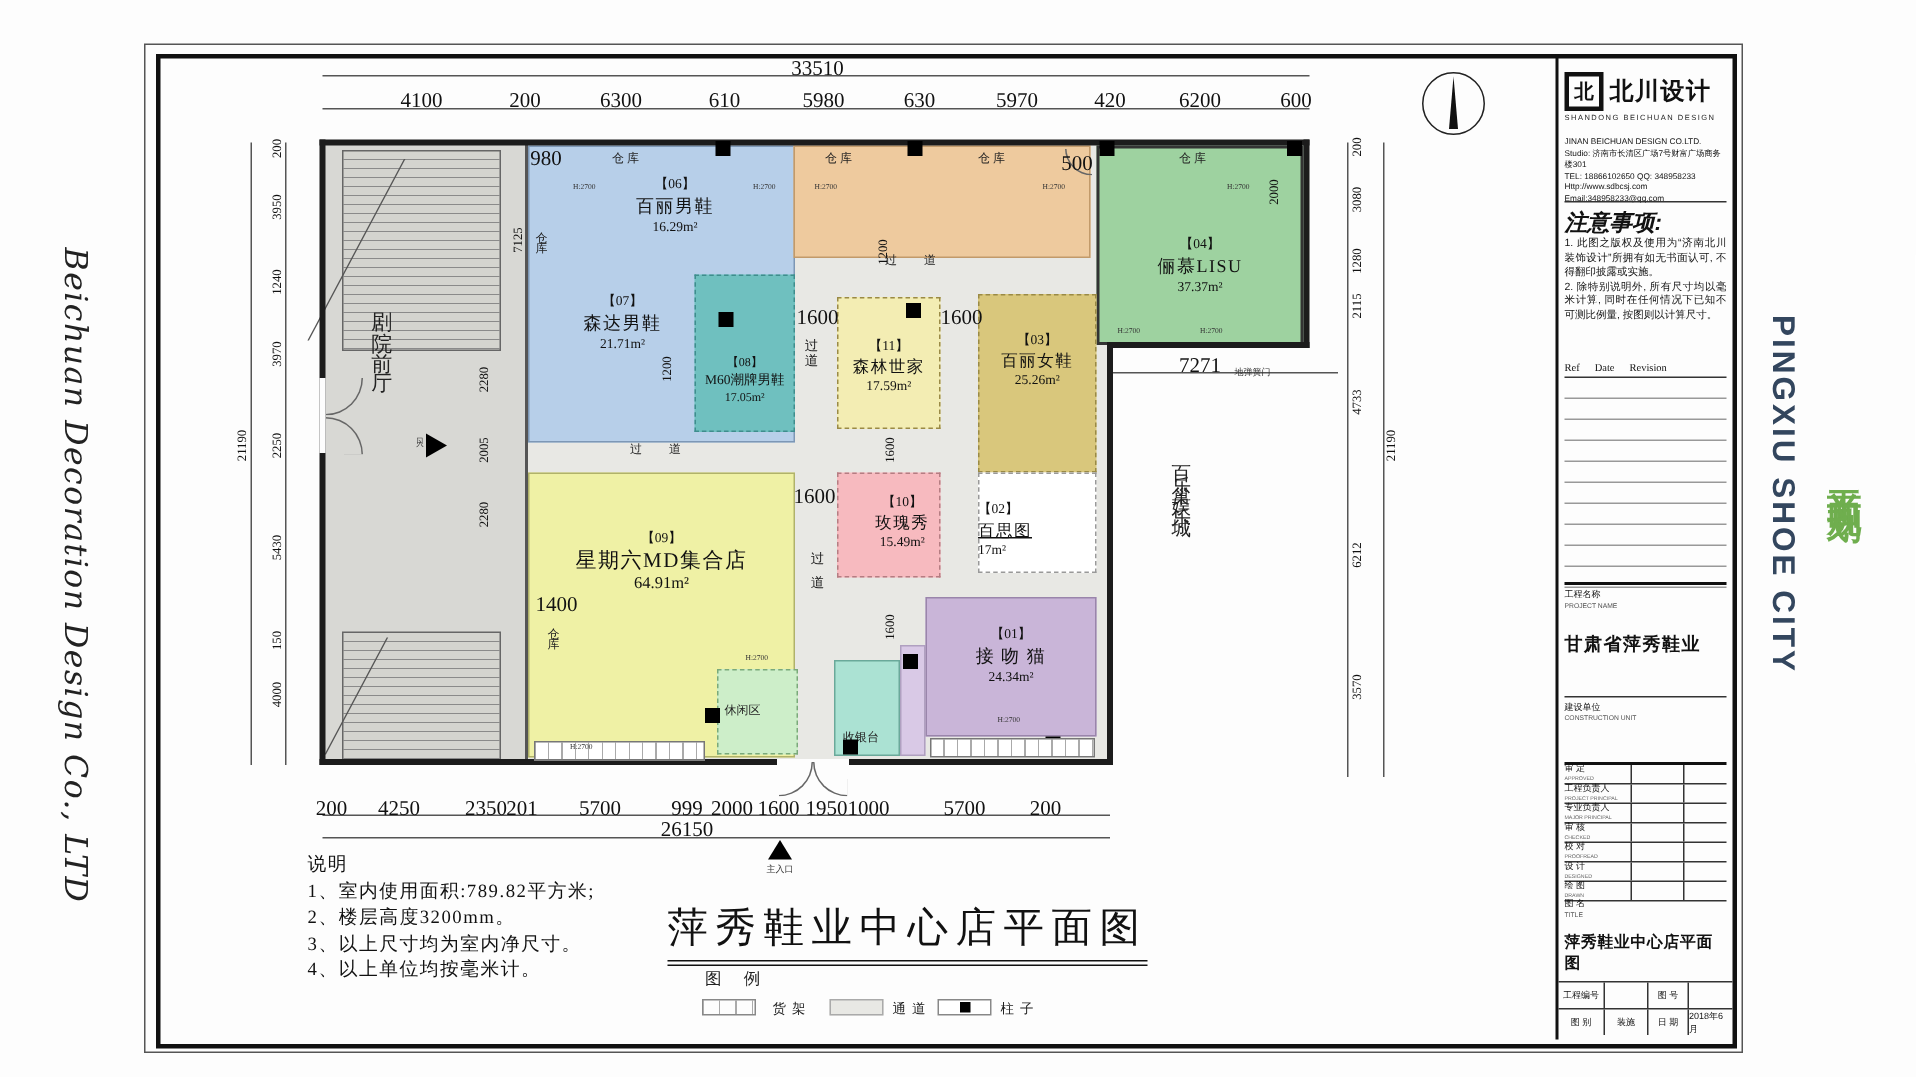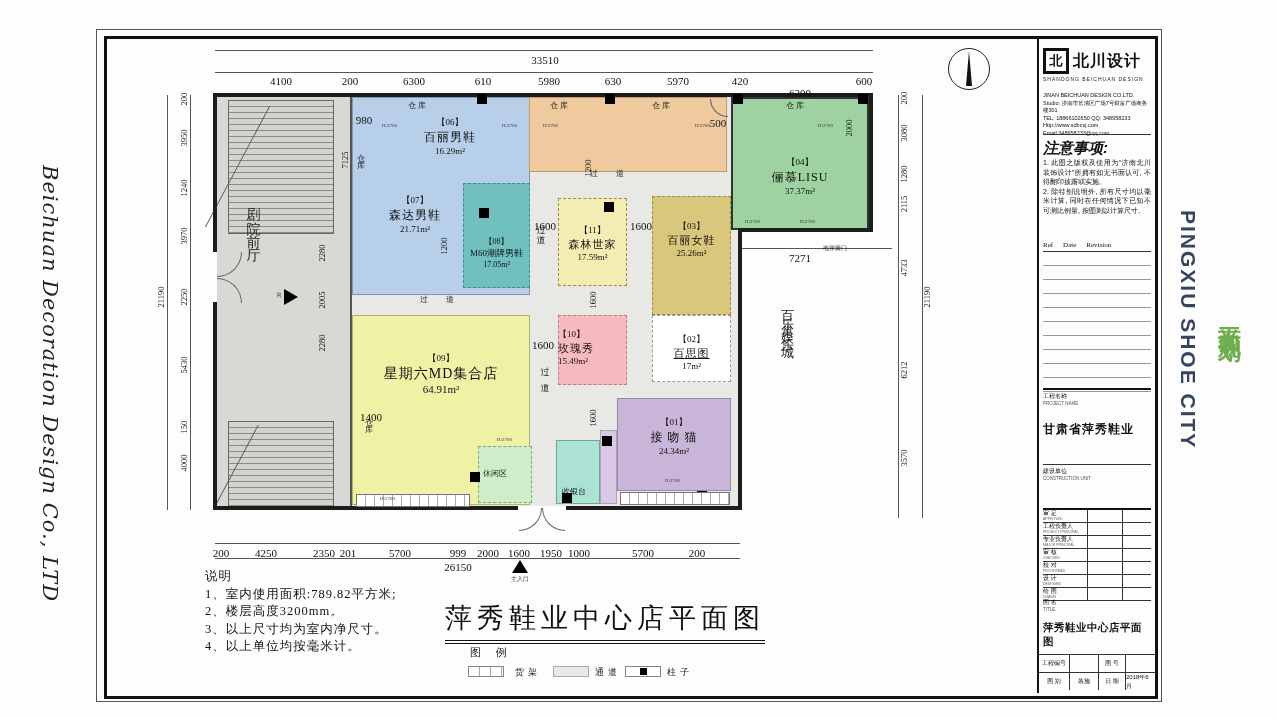--- a/index.html
+++ b/index.html
@@ -41,21 +41,21 @@
   .fig-name{font-size:10.5px;font-weight:bold;letter-spacing:0.5px;}
   .foot-row{display:flex;border-top:1px solid #333;height:17px;align-items:center;font-size:6px;}
   .foot-cell{border-right:1px solid #333;height:100%;display:flex;align-items:center;justify-content:center;flex-direction:column;}
   
   .room{position:absolute;box-sizing:border-box;}
   .rno{font-size:9px;}
   .rname{font-size:12px;letter-spacing:1px;}
   .rarea{font-size:9px;}
   .wall{position:absolute;background:#1c1c1c;}
   .col{position:absolute;width:10px;height:10px;background:#000;}
-  .d{position:absolute;transform:translate(-50%,0);font-size:11px;white-space:nowrap;color:#111;margin-top:15px;}
+  .d{position:absolute;transform:translate(-50%,0);font-size:14px;white-space:nowrap;color:#111;}
   .dv{position:absolute;transform:translate(-50%,-50%) rotate(-90deg);font-size:8.5px;white-space:nowrap;color:#111;}
   .dimline{position:absolute;background:#555;}
   .t6{position:absolute;font-size:6px;color:#333;white-space:nowrap;}
   .t5{position:absolute;font-size:5px;color:#333;white-space:nowrap;}
   .t8{position:absolute;font-size:8px;color:#222;white-space:nowrap;letter-spacing:2px;}
   .vtext{position:absolute;writing-mode:vertical-rl;text-orientation:upright;color:#222;}
   .stair{position:absolute;background:#d4d4cf;border:1px solid #666;
          background-image:repeating-linear-gradient(180deg,rgba(0,0,0,0) 0 5px,#8a8a8a 5px 6px);}
   .stair:after{content:"";position:absolute;left:8%;top:4%;width:84%;height:92%;border-left:1px solid #555;
          transform:skewX(-28deg);}
@@ -127,26 +127,26 @@
   <div class="abs" style="left:558px;top:224px;width:69px;text-align:center;">
     <div class="rno">【11】</div>
       <div class="rname" style="font-size:11px;">森林世家</div>
       <div class="rarea">17.59m²</div>
   </div>
   <div class="abs" style="left:652px;top:220px;width:79px;text-align:center;">
     <div class="rno">【03】</div>
       <div class="rname" style="font-size:11px;">百丽女鞋</div>
       <div class="rarea">25.26m²</div>
   </div>
-  <div class="abs" style="left:652px;top:333px;width:79px;text-align:center;">
+  <div class="abs" style="left:652px;top:333px;width:79px;">
     <div class="rno">【02】</div>
       <div class="rname" style="font-size:11px;text-decoration:underline;">百思图</div>
       <div class="rarea">17m²</div>
   </div>
-  <div class="abs" style="left:558px;top:328px;width:87px;text-align:left;">
+  <div class="abs" style="left:558px;top:328px;width:87px;text-align:center;">
     <div class="rno">【10】</div>
       <div class="rname" style="font-size:11px;">玫瑰秀</div>
       <div class="rarea">15.49m²</div>
   </div>
   <div class="abs" style="left:352px;top:352px;width:178px;text-align:center;">
     <div class="rno">【09】</div>
       <div class="rname" style="font-size:14px;">星期六MD集合店</div>
       <div class="rarea" style="font-size:11px;">64.91m²</div>
   </div>
   <div class="abs" style="left:617px;top:416px;width:114px;text-align:center;">
@@ -214,21 +214,21 @@
   <div class="dimline" style="left:215px;top:72px;width:658px;height:1px;"></div>
   <span class="d" style="left:545px;top:39px;">33510</span>
   <span class="d" style="left:281px;top:60px;">4100</span>
   <span class="d" style="left:350px;top:60px;">200</span>
   <span class="d" style="left:414px;top:60px;">6300</span>
   <span class="d" style="left:483px;top:60px;">610</span>
   <span class="d" style="left:549px;top:60px;">5980</span>
   <span class="d" style="left:613px;top:60px;">630</span>
   <span class="d" style="left:678px;top:60px;">5970</span>
   <span class="d" style="left:740px;top:60px;">420</span>
-  <span class="d" style="left:800px;top:72px;">6200</span>
+  <span class="d" style="left:800px;top:60px;">6200</span>
   <span class="d" style="left:864px;top:60px;">600</span>
 
   <div class="dimline" style="left:215px;top:543px;width:525px;height:1px;"></div>
   <div class="dimline" style="left:215px;top:558px;width:525px;height:1px;"></div>
   <span class="d" style="left:221px;top:532px;">200</span>
   <span class="d" style="left:266px;top:532px;">4250</span>
   <span class="d" style="left:324px;top:532px;">2350</span>
   <span class="d" style="left:348px;top:532px;">201</span>
   <span class="d" style="left:400px;top:532px;">5700</span>
   <span class="d" style="left:458px;top:532px;">999</span>

